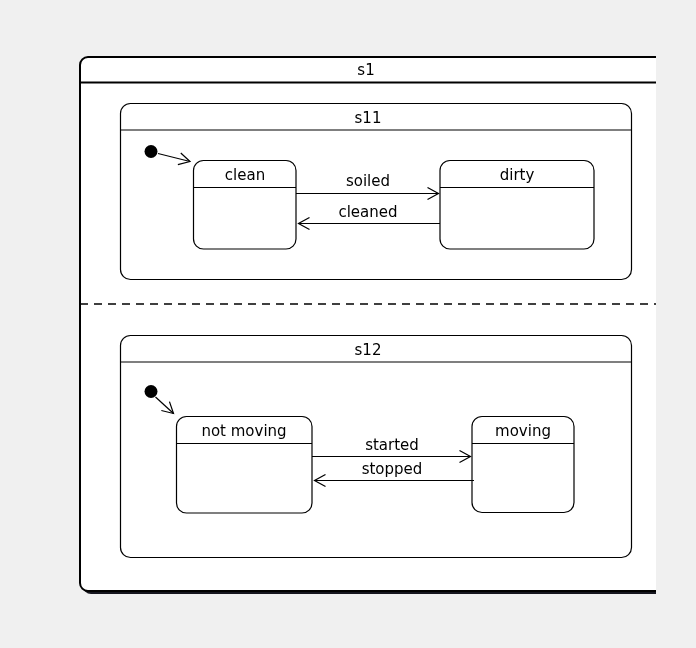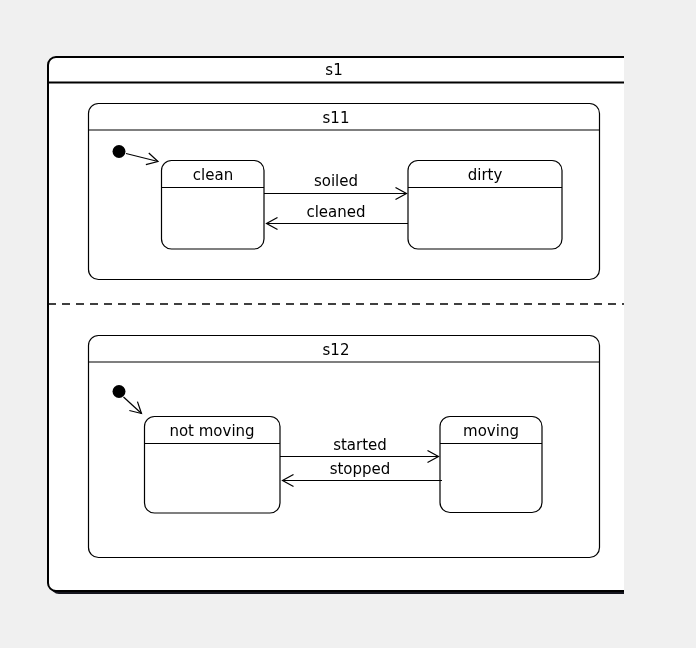--- a/index.html
+++ b/index.html
@@ -8,20 +8,21 @@
     width: 696px;
     height: 648px;
     background: #f0f0f0;
     font-family: "DejaVu Sans", "Liberation Sans", sans-serif;
   }
   .canvas-wrap {
     position: relative;
     width: 624px;
     height: 648px;
     overflow: hidden;
+    margin-left: 32px;
   }
   svg { display: block; }
   text {
     font-family: "DejaVu Sans", "Liberation Sans", sans-serif;
     font-size: 15px;
     fill: #000000;
     text-anchor: middle;
   }
   .shape {
     fill: #ffffff;

